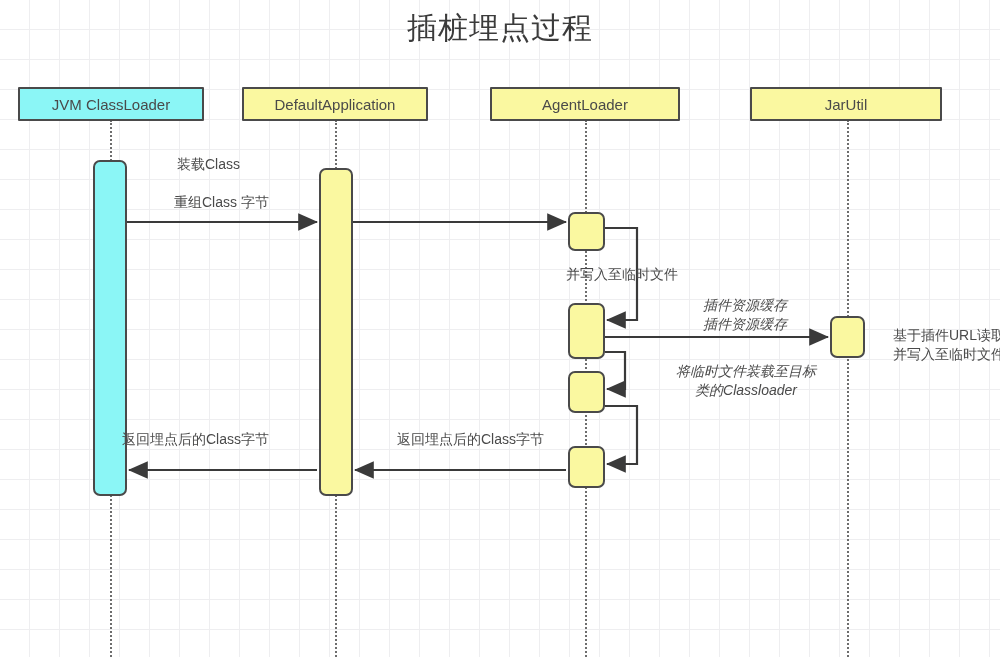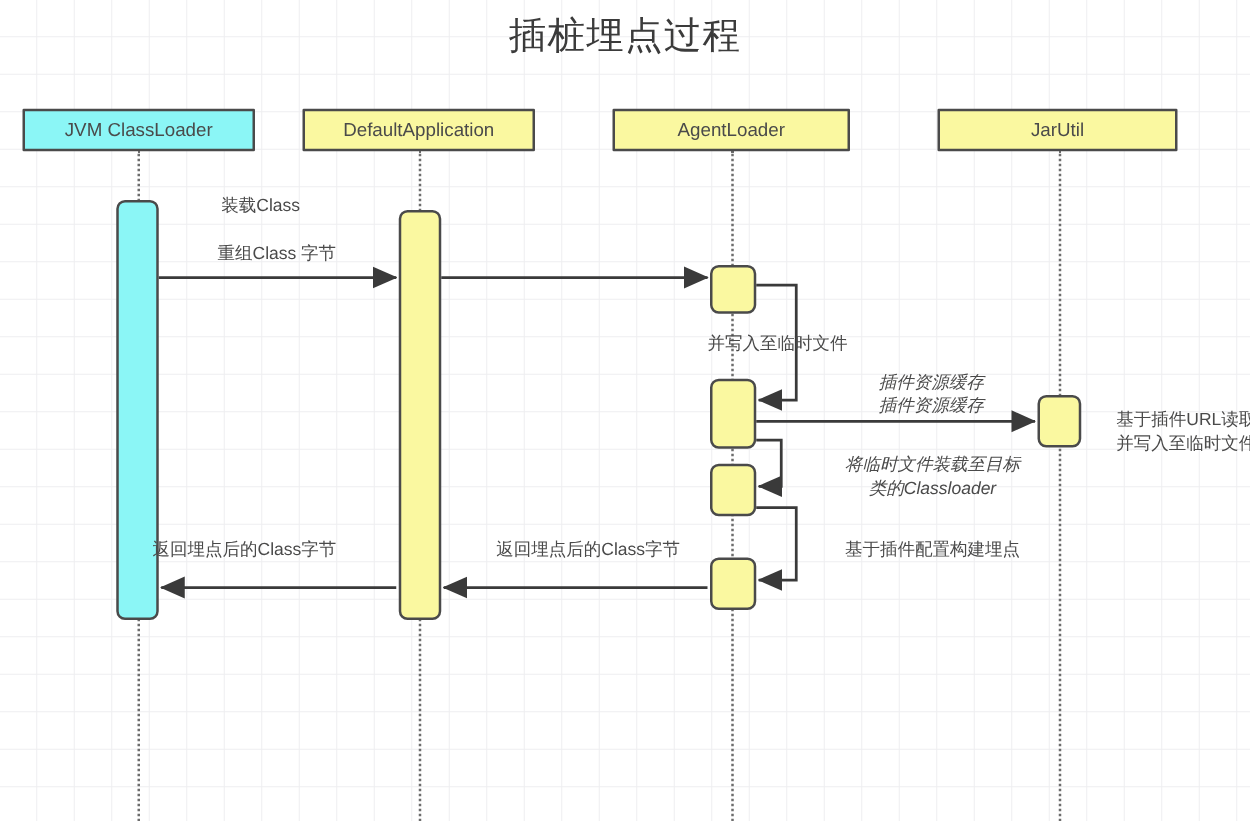--- a/index.html
+++ b/index.html
@@ -161,20 +161,19 @@
     <div>基于插件URL读取</div>
     <div>并写入至临时文件</div>
   </div>
 
   <div class="msg-label centered" style="left:640px; top:362px; width:212px;font-style:italic;">
     <div>将临时文件装载至目标</div>
     <div>类的Classloader</div>
   </div>
 
   <div class="msg-label centered" style="left:640px; top:430px; width:212px;">
-    <div>基于插件配置构建埋点</div>
   </div>
 
   <div class="msg-label" style="left:397px; top:430px;">返回埋点后的Class字节</div>
 
   <div class="msg-label" style="left:122px; top:430px;">返回埋点后的Class字节</div>
 
 </div>
 
 </body></html>

